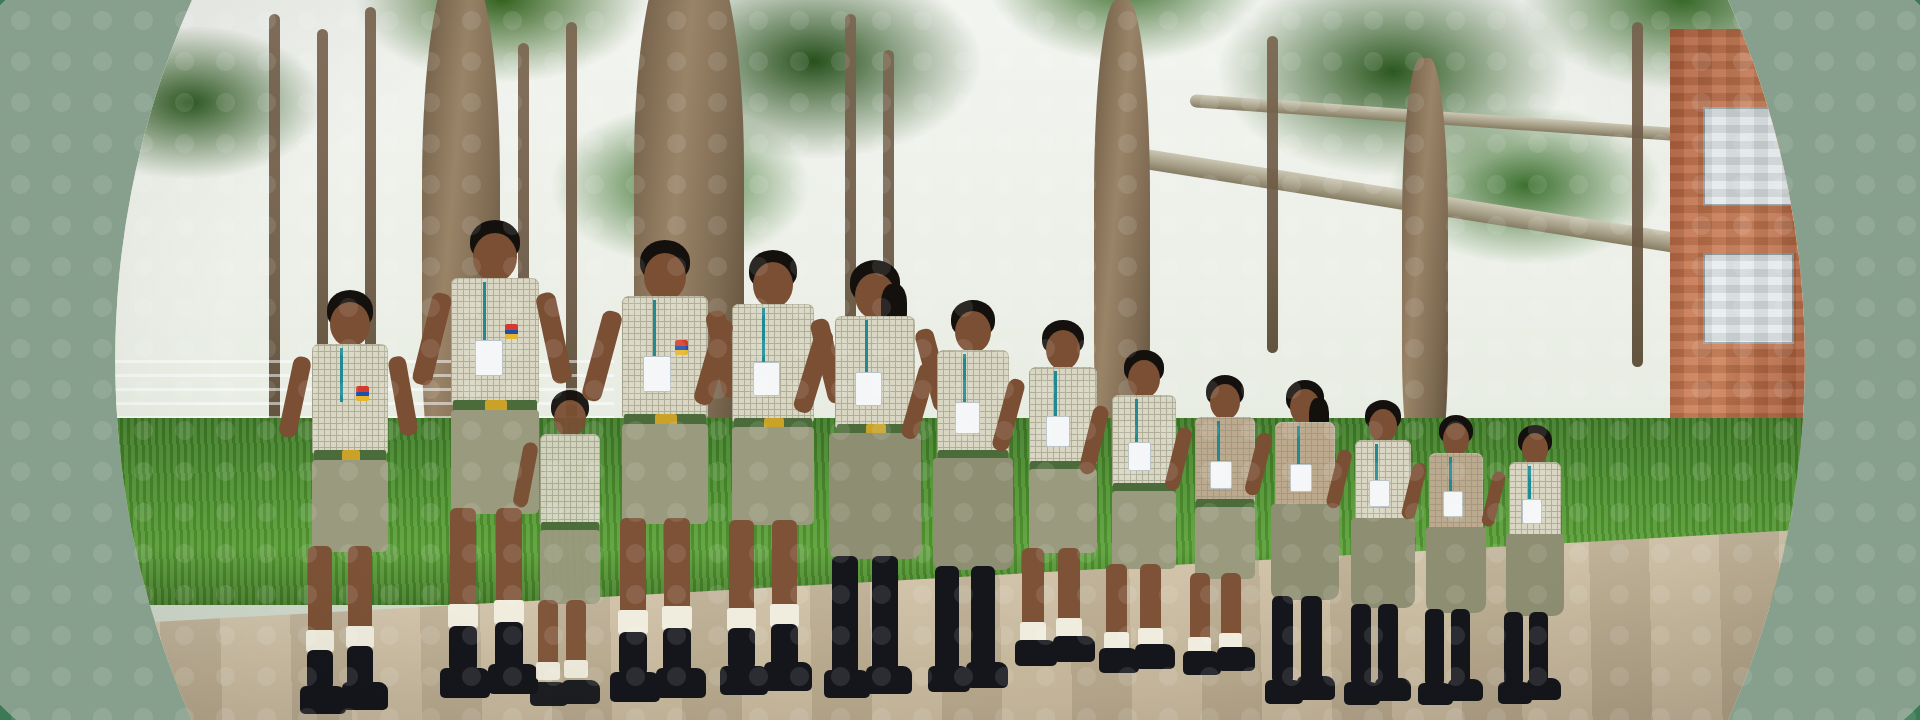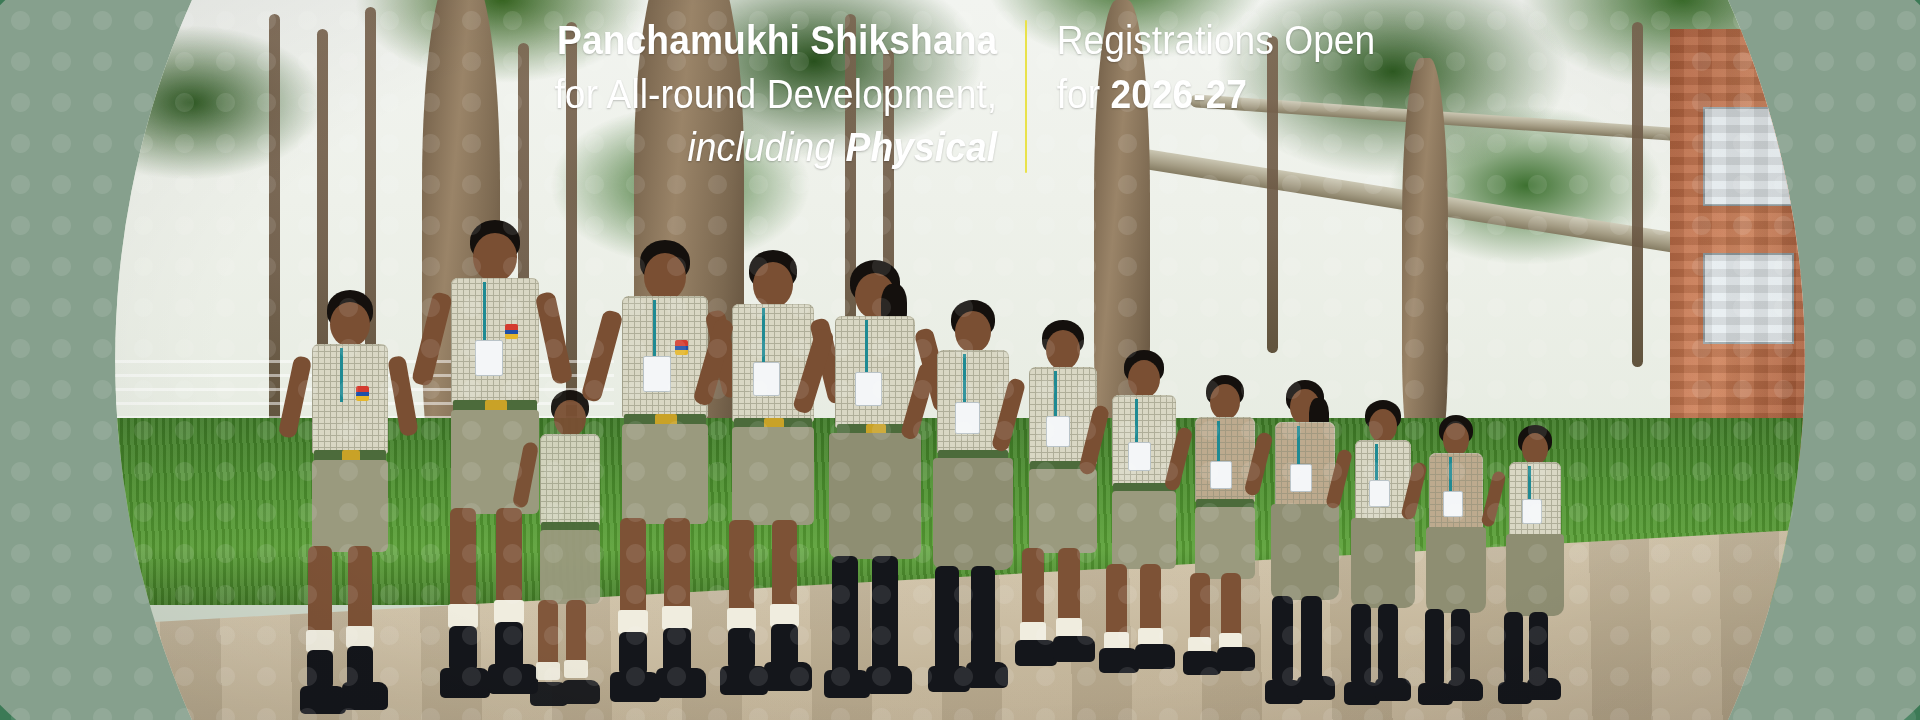--- a/index.html
+++ b/index.html
@@ -475,30 +475,14 @@
         <div class="k-shoe" style="left:8px;top:257px;width:34px;height:22px;"></div>
         <div class="k-shoe" style="left:37px;top:253px;width:34px;height:22px;"></div>
       </div>
 
       <div class="photo-vig"></div>
     </div>
   </div>
 
   <div class="dots"></div>
 
-  <div class="headline">
-    <div class="hl-inner">
-      <div class="hl-left">
-        <div class="l1">Panchamukhi Shikshana</div>
-        <div class="l2">for All-round Development,</div>
-        <div class="l3"><span>including </span><b>Physical</b></div>
-      </div>
-
-      <div class="hl-div"></div>
-
-      <div class="hl-right">
-        <div>Registrations Open</div>
-        <div><span>for </span><b>2026-27</b></div>
-      </div>
-    </div>
-  </div>
 
 </div>
 
 </body></html>

